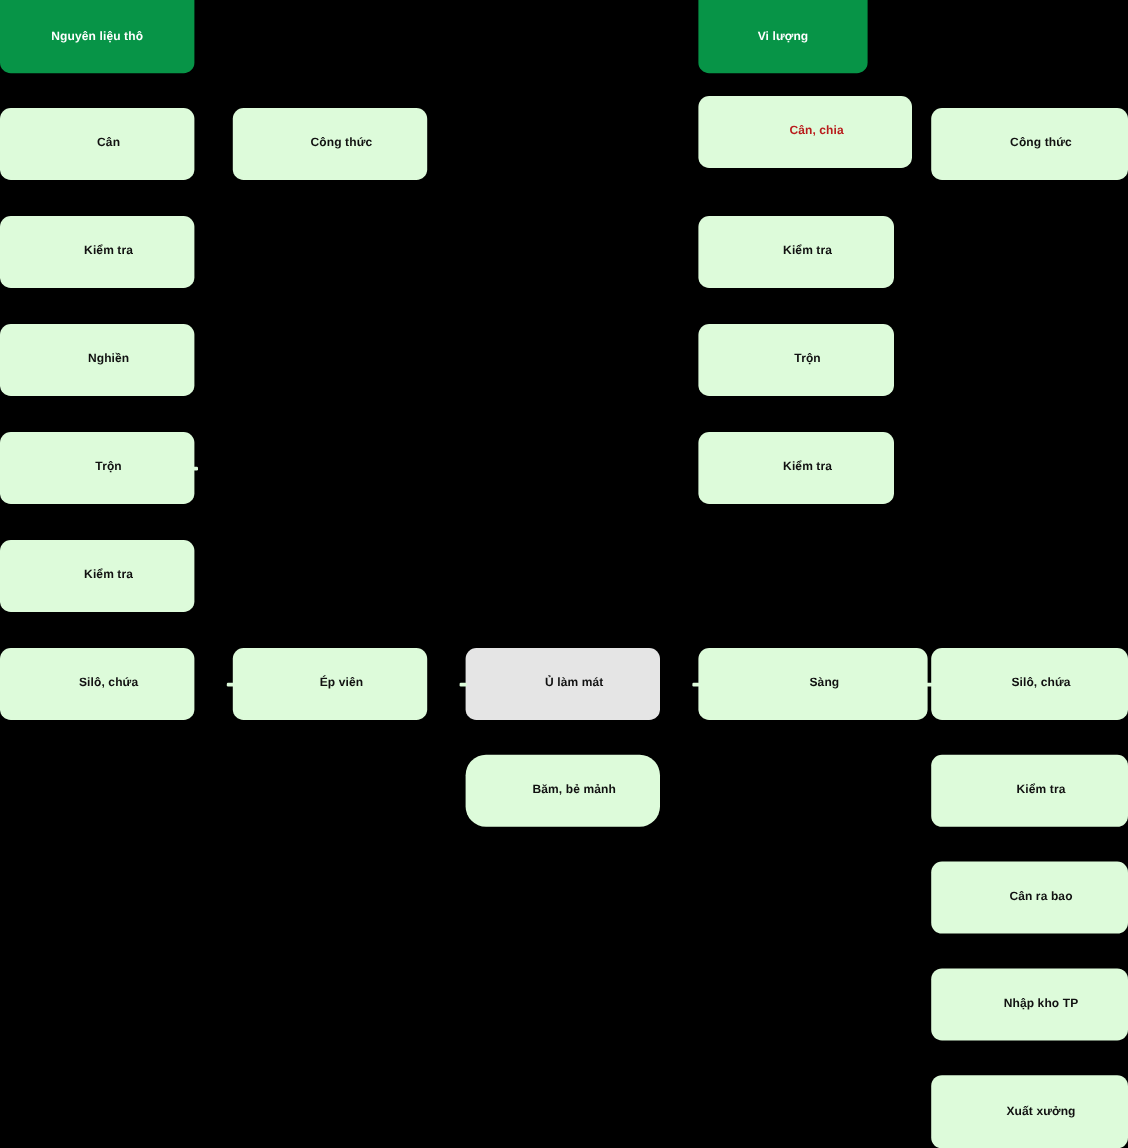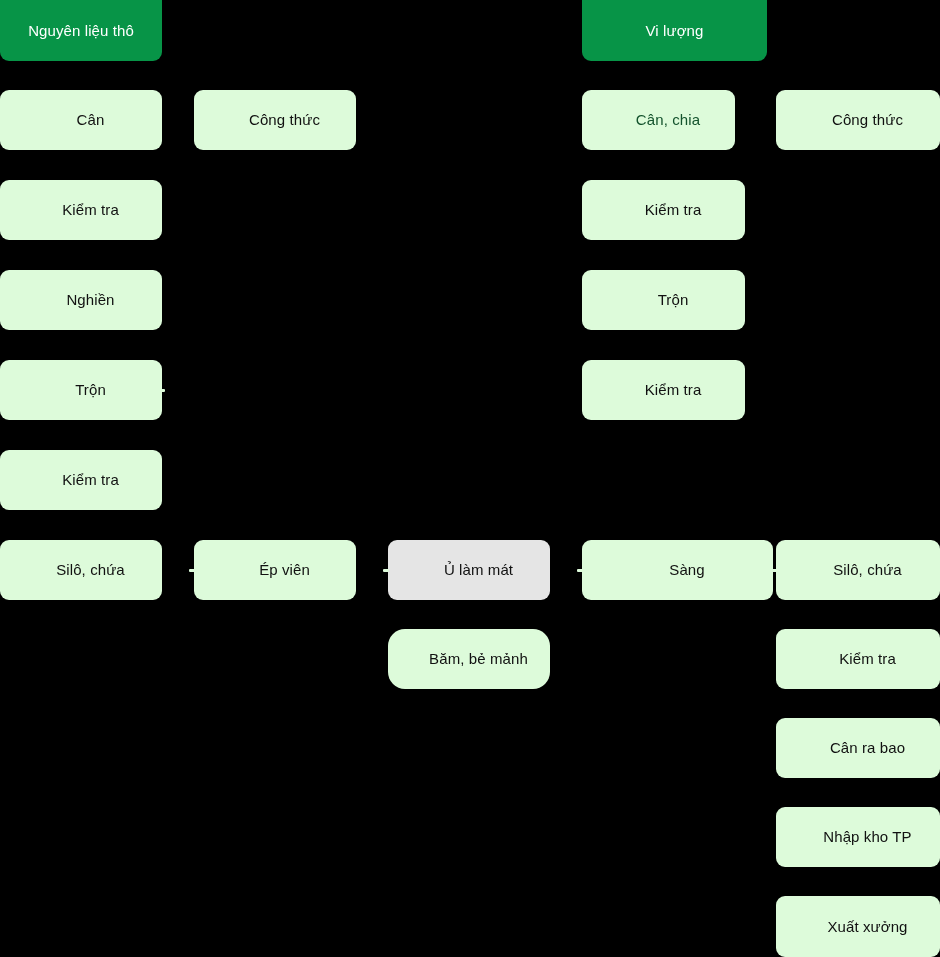--- a/index.html
+++ b/index.html
@@ -19,22 +19,22 @@
     overflow: hidden;
   }
   .node {
     position: absolute;
     box-sizing: border-box;
     display: flex;
     align-items: center;
     justify-content: center;
     text-align: center;
     border-radius: 9px;
-    font-size: 15px;
-    font-weight: normal;
+    font-size: 10px;
+    font-weight: bold;
     letter-spacing: 0.1px;
     line-height: 1.2;
     padding: 4px 8px;
     white-space: nowrap;
   }
   .node.header {
     background: #079447;
     color: #ffffff;
     border-radius: 0 0 9px 9px;
   }
@@ -48,24 +48,24 @@
     background: #ddfbda;
     height: 3px;
     border-radius: 1px;
   }
 </style>
 </head>
 <body>
 
 <div id="canvas" style="background: rgb(0, 0, 0);">
     <div class="node header" style="left: 0px; top: 0px; width: 162px; height: 61px; background: rgb(7, 148, 71); color: rgb(255, 255, 255);">Nguyên liệu thô</div>
-    <div class="node header" style="left: 582px; top: 0px; width: 185px; height: 61px; background: rgb(7, 148, 71); color: rgb(255, 255, 255);">Vi lượng</div>
+    <div class="node header" style="left: 582px; top: 0px; width: 141px; height: 61px; background: rgb(7, 148, 71); color: rgb(255, 255, 255);">Vi lượng</div>
     <div class="node step" style="left: 0px; top: 90px; width: 162px; height: 60px; background: rgb(221, 251, 218); color: rgb(17, 17, 17);">Cân</div>
     <div class="node step" style="left: 194px; top: 90px; width: 162px; height: 60px; background: rgb(221, 251, 218); color: rgb(17, 17, 17);">Công thức</div>
-    <div class="node step" style="left: 582px; top: 90px; width: 153px; height: 60px; background: rgb(221, 251, 218); color: #14532d;">Cân, chia</div>
+    <div class="node step" style="left: 582px; top: 80px; width: 178px; height: 60px; background: rgb(221, 251, 218); color: #b91c1c;">Cân, chia</div>
     <div class="node step" style="left: 776px; top: 90px; width: 164px; height: 60px; background: rgb(221, 251, 218); color: rgb(17, 17, 17);">Công thức</div>
     <div class="node step" style="left: 0px; top: 180px; width: 162px; height: 60px; background: rgb(221, 251, 218); color: rgb(17, 17, 17);">Kiểm tra</div>
     <div class="node step" style="left: 582px; top: 180px; width: 163px; height: 60px; background: rgb(221, 251, 218); color: rgb(17, 17, 17);">Kiểm tra</div>
     <div class="node step" style="left: 0px; top: 270px; width: 162px; height: 60px; background: rgb(221, 251, 218); color: rgb(17, 17, 17);">Nghiền</div>
     <div class="node step" style="left: 582px; top: 270px; width: 163px; height: 60px; background: rgb(221, 251, 218); color: rgb(17, 17, 17);">Trộn</div>
     <div class="node step" style="left: 0px; top: 360px; width: 162px; height: 60px; background: rgb(221, 251, 218); color: rgb(17, 17, 17);">Trộn</div>
     <div class="node step" style="left: 582px; top: 360px; width: 163px; height: 60px; background: rgb(221, 251, 218); color: rgb(17, 17, 17);">Kiểm tra</div>
     <div class="node step" style="left: 0px; top: 450px; width: 162px; height: 60px; background: rgb(221, 251, 218); color: rgb(17, 17, 17);">Kiểm tra</div>
     <div class="node step" style="left: 0px; top: 540px; width: 162px; height: 60px; background: rgb(221, 251, 218); color: rgb(17, 17, 17);">Silô, chứa</div>
     <div class="node step" style="left: 194px; top: 540px; width: 162px; height: 60px; background: rgb(221, 251, 218); color: rgb(17, 17, 17);">Ép viên</div>

